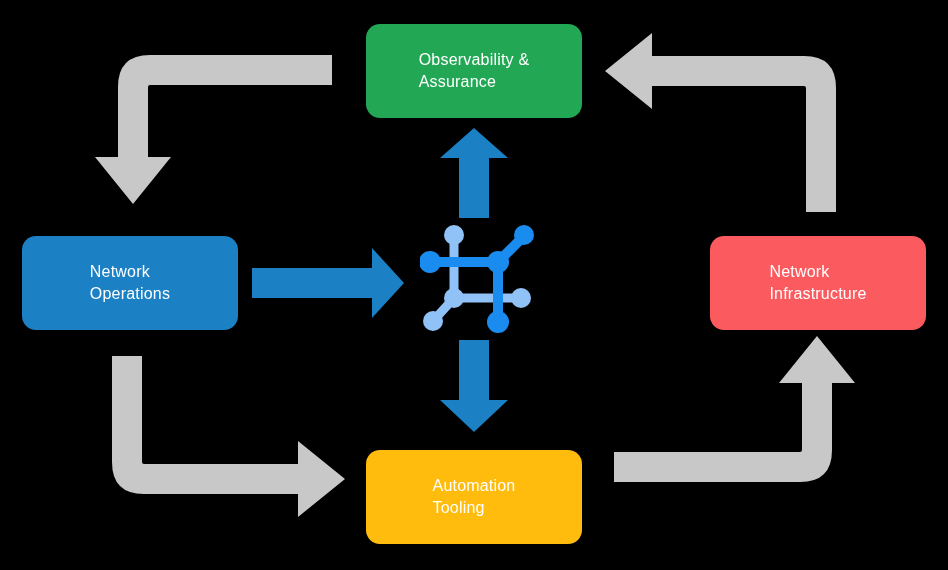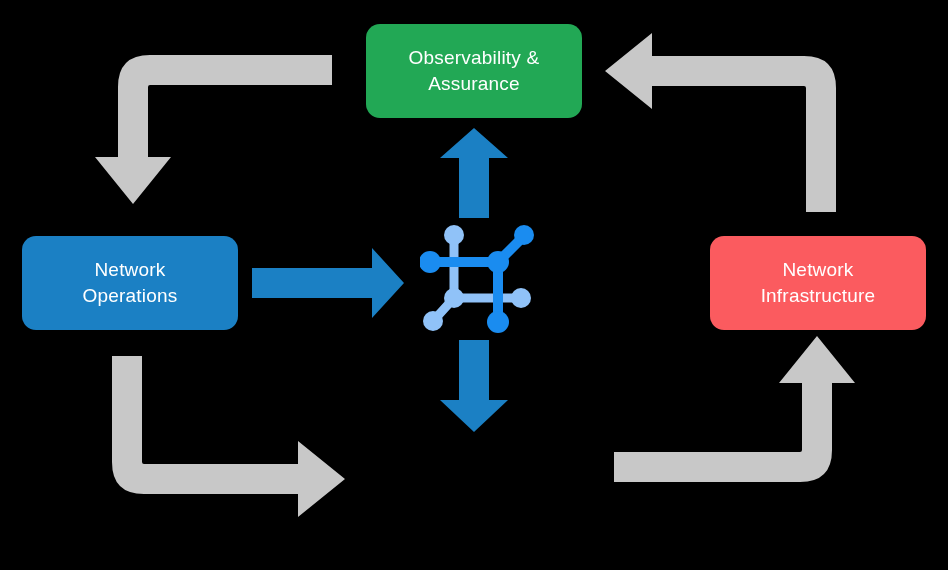--- a/index.html
+++ b/index.html
@@ -21,23 +21,23 @@
     top: 0;
     width: 948px;
     height: 570px;
   }
   .node-box {
     position: absolute;
     border-radius: 14px;
     display: flex;
     align-items: center;
     justify-content: center;
-    text-align: center;
+    text-align: left;
     color: #ffffff;
-    font-size: 19px;
+    font-size: 16px;
     line-height: 1.35;
     font-weight: 400;
     letter-spacing: 0.2px;
     box-sizing: border-box;
     padding: 4px 10px;
     z-index: 3;
   }
   .node-label { display: block; white-space: pre-line; }
 
   
@@ -151,20 +151,24 @@
   <div class="node-box" id="box-operations">
     <span class="node-label">Network
 Operations</span>
   </div>
 
   <div class="node-box" id="box-infrastructure">
     <span class="node-label">Network
 Infrastructure</span>
   </div>
 
+  <div class="node-box" id="box-automation">
+    <span class="node-label">Automation
+Tooling</span>
+  </div>
 
   <div id="center-icon">
     <svg viewBox="0 0 120 120">
 
       <g stroke="#90C2F8" stroke-width="9" stroke-linecap="round" fill="none">
         <line x1="34" y1="18" x2="34" y2="44"></line>
         <line x1="34" y1="44" x2="34" y2="80"></line>
         <line x1="34" y1="80" x2="78" y2="80"></line>
         <line x1="34" y1="80" x2="14" y2="102"></line>
         <line x1="78" y1="80" x2="100" y2="80"></line>

